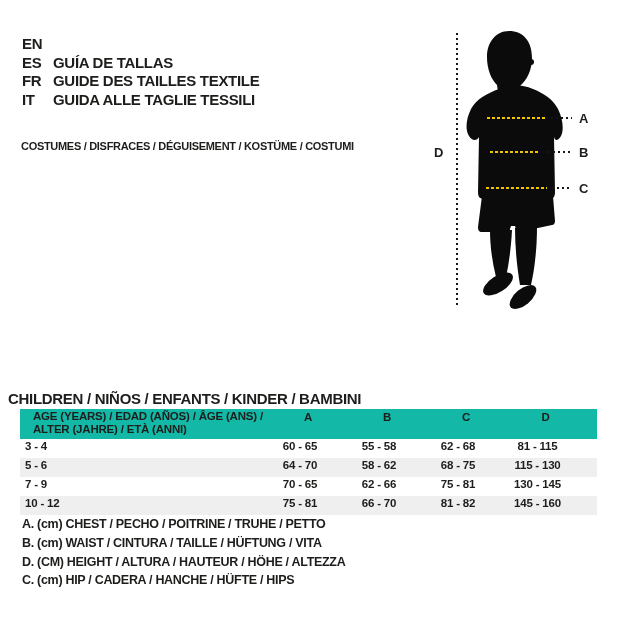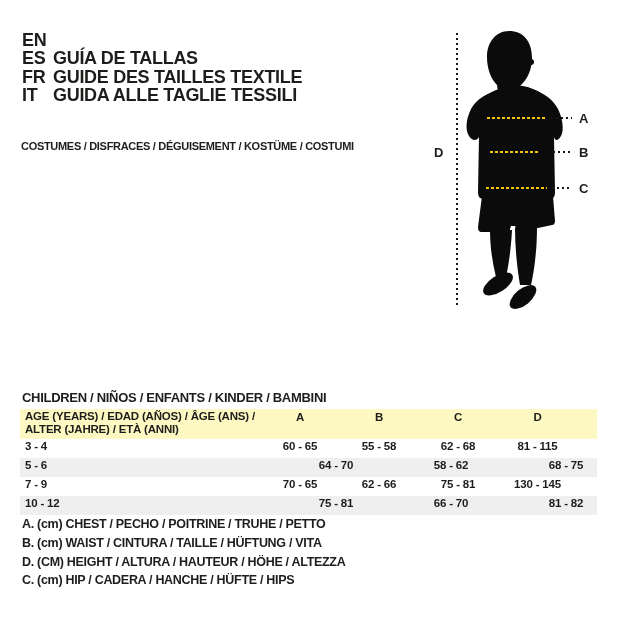--- a/index.html
+++ b/index.html
@@ -3,21 +3,21 @@
 <meta charset="utf-8">
 <style>
   html,body{margin:0;padding:0;background:#fff;}
   .page{
     position:relative;width:620px;height:620px;background:#ffffff;
     font-family:"Liberation Sans",sans-serif;color:#1d1d1b;overflow:hidden;
     -webkit-font-smoothing:antialiased;
   }
   
   .langs{position:absolute;left:22px;top:33px;}
-  .lang-row{display:flex;height:18.4px;font-size:18px;font-weight:700;letter-spacing:-0.3px;line-height:14px;}
+  .lang-row{display:flex;height:18.4px;font-size:15px;font-weight:700;letter-spacing:-0.3px;line-height:14px;align-items:flex-end;}
   .lang-code{width:31px;flex:0 0 31px;}
   .category{
     position:absolute;left:21px;top:140px;font-size:11px;font-weight:800;
     letter-spacing:-0.3px;white-space:nowrap;
   }
   
   .sil-svg{position:absolute;left:464px;top:31px;width:108px;height:280px;overflow:visible;}
   .dline-v{
     position:absolute;left:456px;top:33px;width:2px;height:274px;
     background:repeating-linear-gradient(to bottom,#161616 0 2px,transparent 2px 5px);
@@ -30,27 +30,27 @@
   .y-c{left:486px;top:187px;width:61px;}
   .b-a{left:551px;top:117px;width:21px;}
   .b-b{left:548px;top:151px;width:24px;}
   .b-c{left:552px;top:187px;width:20px;}
   .dim-label{position:absolute;font-size:13px;font-weight:700;line-height:13px;}
   .l-a{left:579px;top:112px;}
   .l-b{left:579px;top:146px;}
   .l-c{left:579px;top:182px;}
   .l-d{left:434px;top:146px;}
   
-  .tbl-title{position:absolute;left:22px;top:390px;font-size:13px;font-weight:700;letter-spacing:-0.3px;white-space:nowrap;}
+  .tbl-title{position:absolute;left:8px;top:390px;font-size:15px;font-weight:700;letter-spacing:-0.3px;white-space:nowrap;}
   .tbl{position:absolute;left:20px;top:409px;width:577px;font-size:11.5px;font-weight:700;letter-spacing:-0.2px;}
   .tr{display:grid;grid-template-columns:240px 80px 78px 80px 79px 20px;}
-  .tr.head{background:#fef9c3;min-height:27px;align-items:start;padding:1px 0 2px;}
+  .tr.head{background:#14b8a6;min-height:27px;align-items:start;padding:1px 8px 2px;}
   .tr.head .hdr-line{display:block;line-height:12.5px;}
   .tr.data{height:19px;line-height:14.5px;}
-  .tr.alt{background:#efefef;gap:36px;}
+  .tr.alt{background:#efefef;}
   .td.age{padding-left:5px;text-align:left;}
   .td.val{text-align:center;}
   .tr.head .td.val{line-height:13px;padding-top:1px;}
   
   .legend{position:absolute;left:22px;top:517px;}
   .legend-line{display:block;height:18.8px;font-size:12.5px;font-weight:700;letter-spacing:-0.3px;line-height:14px;white-space:nowrap;}
 </style>
 </head>
 <body>
 

